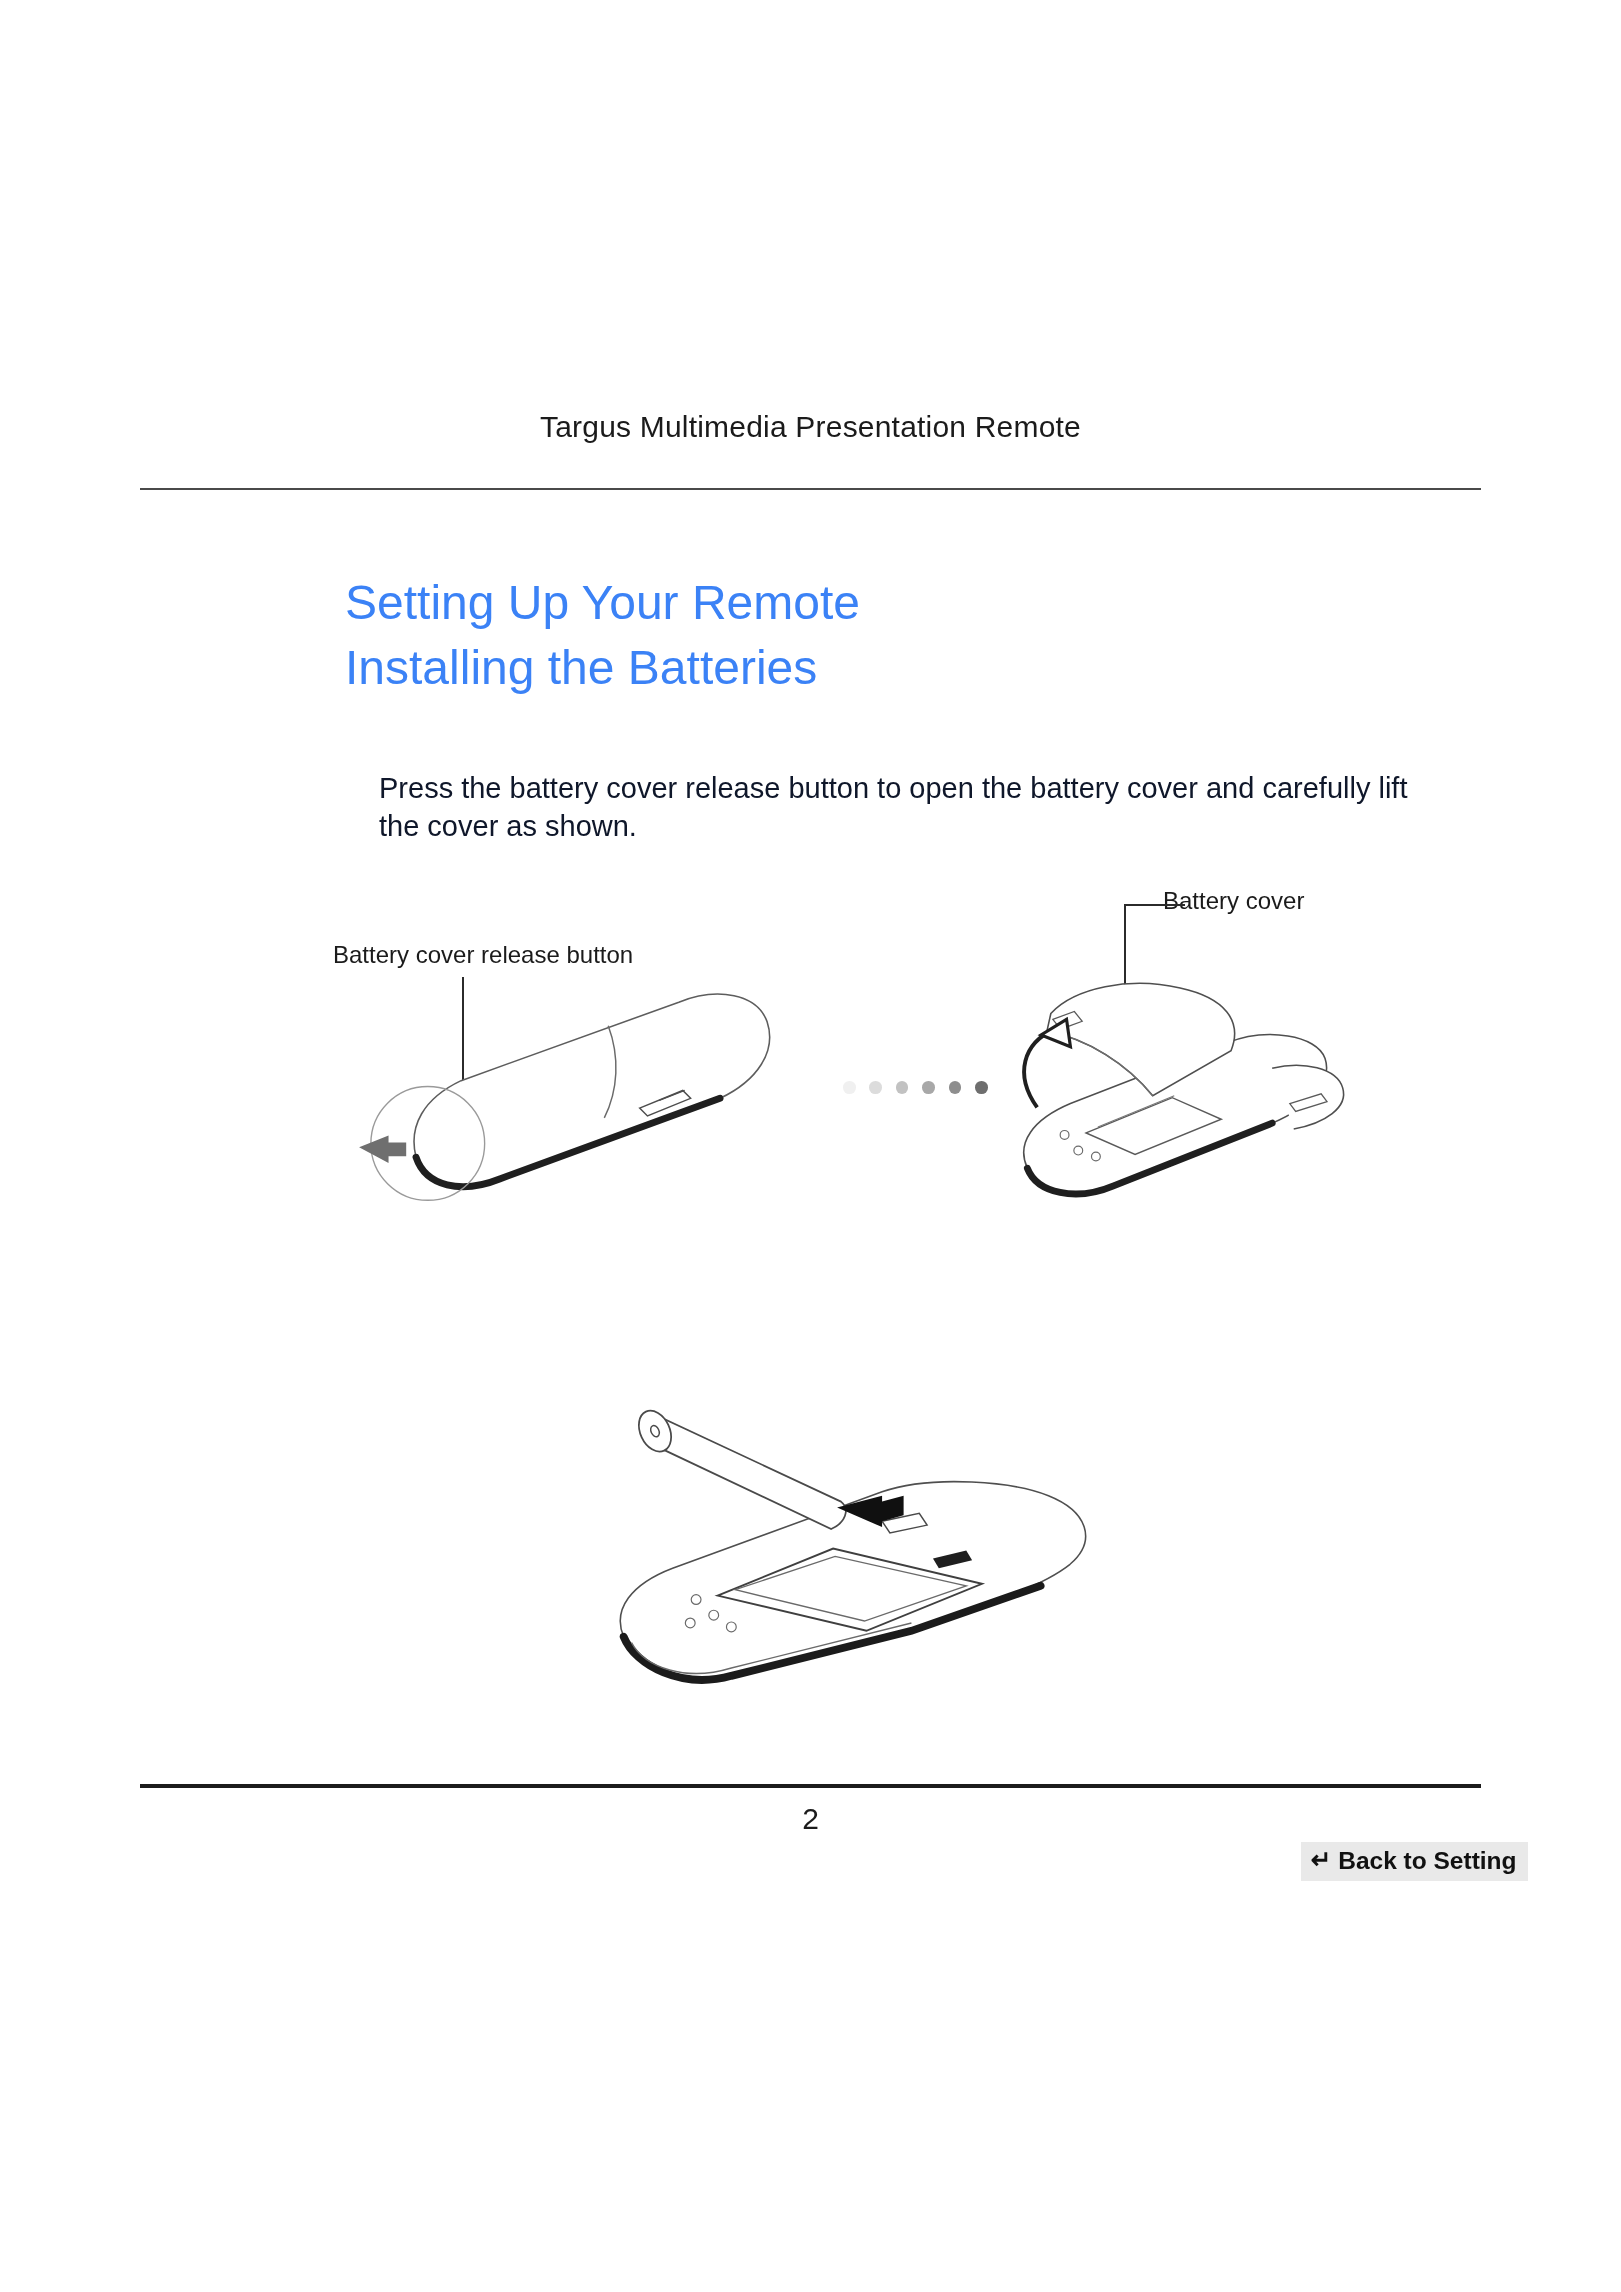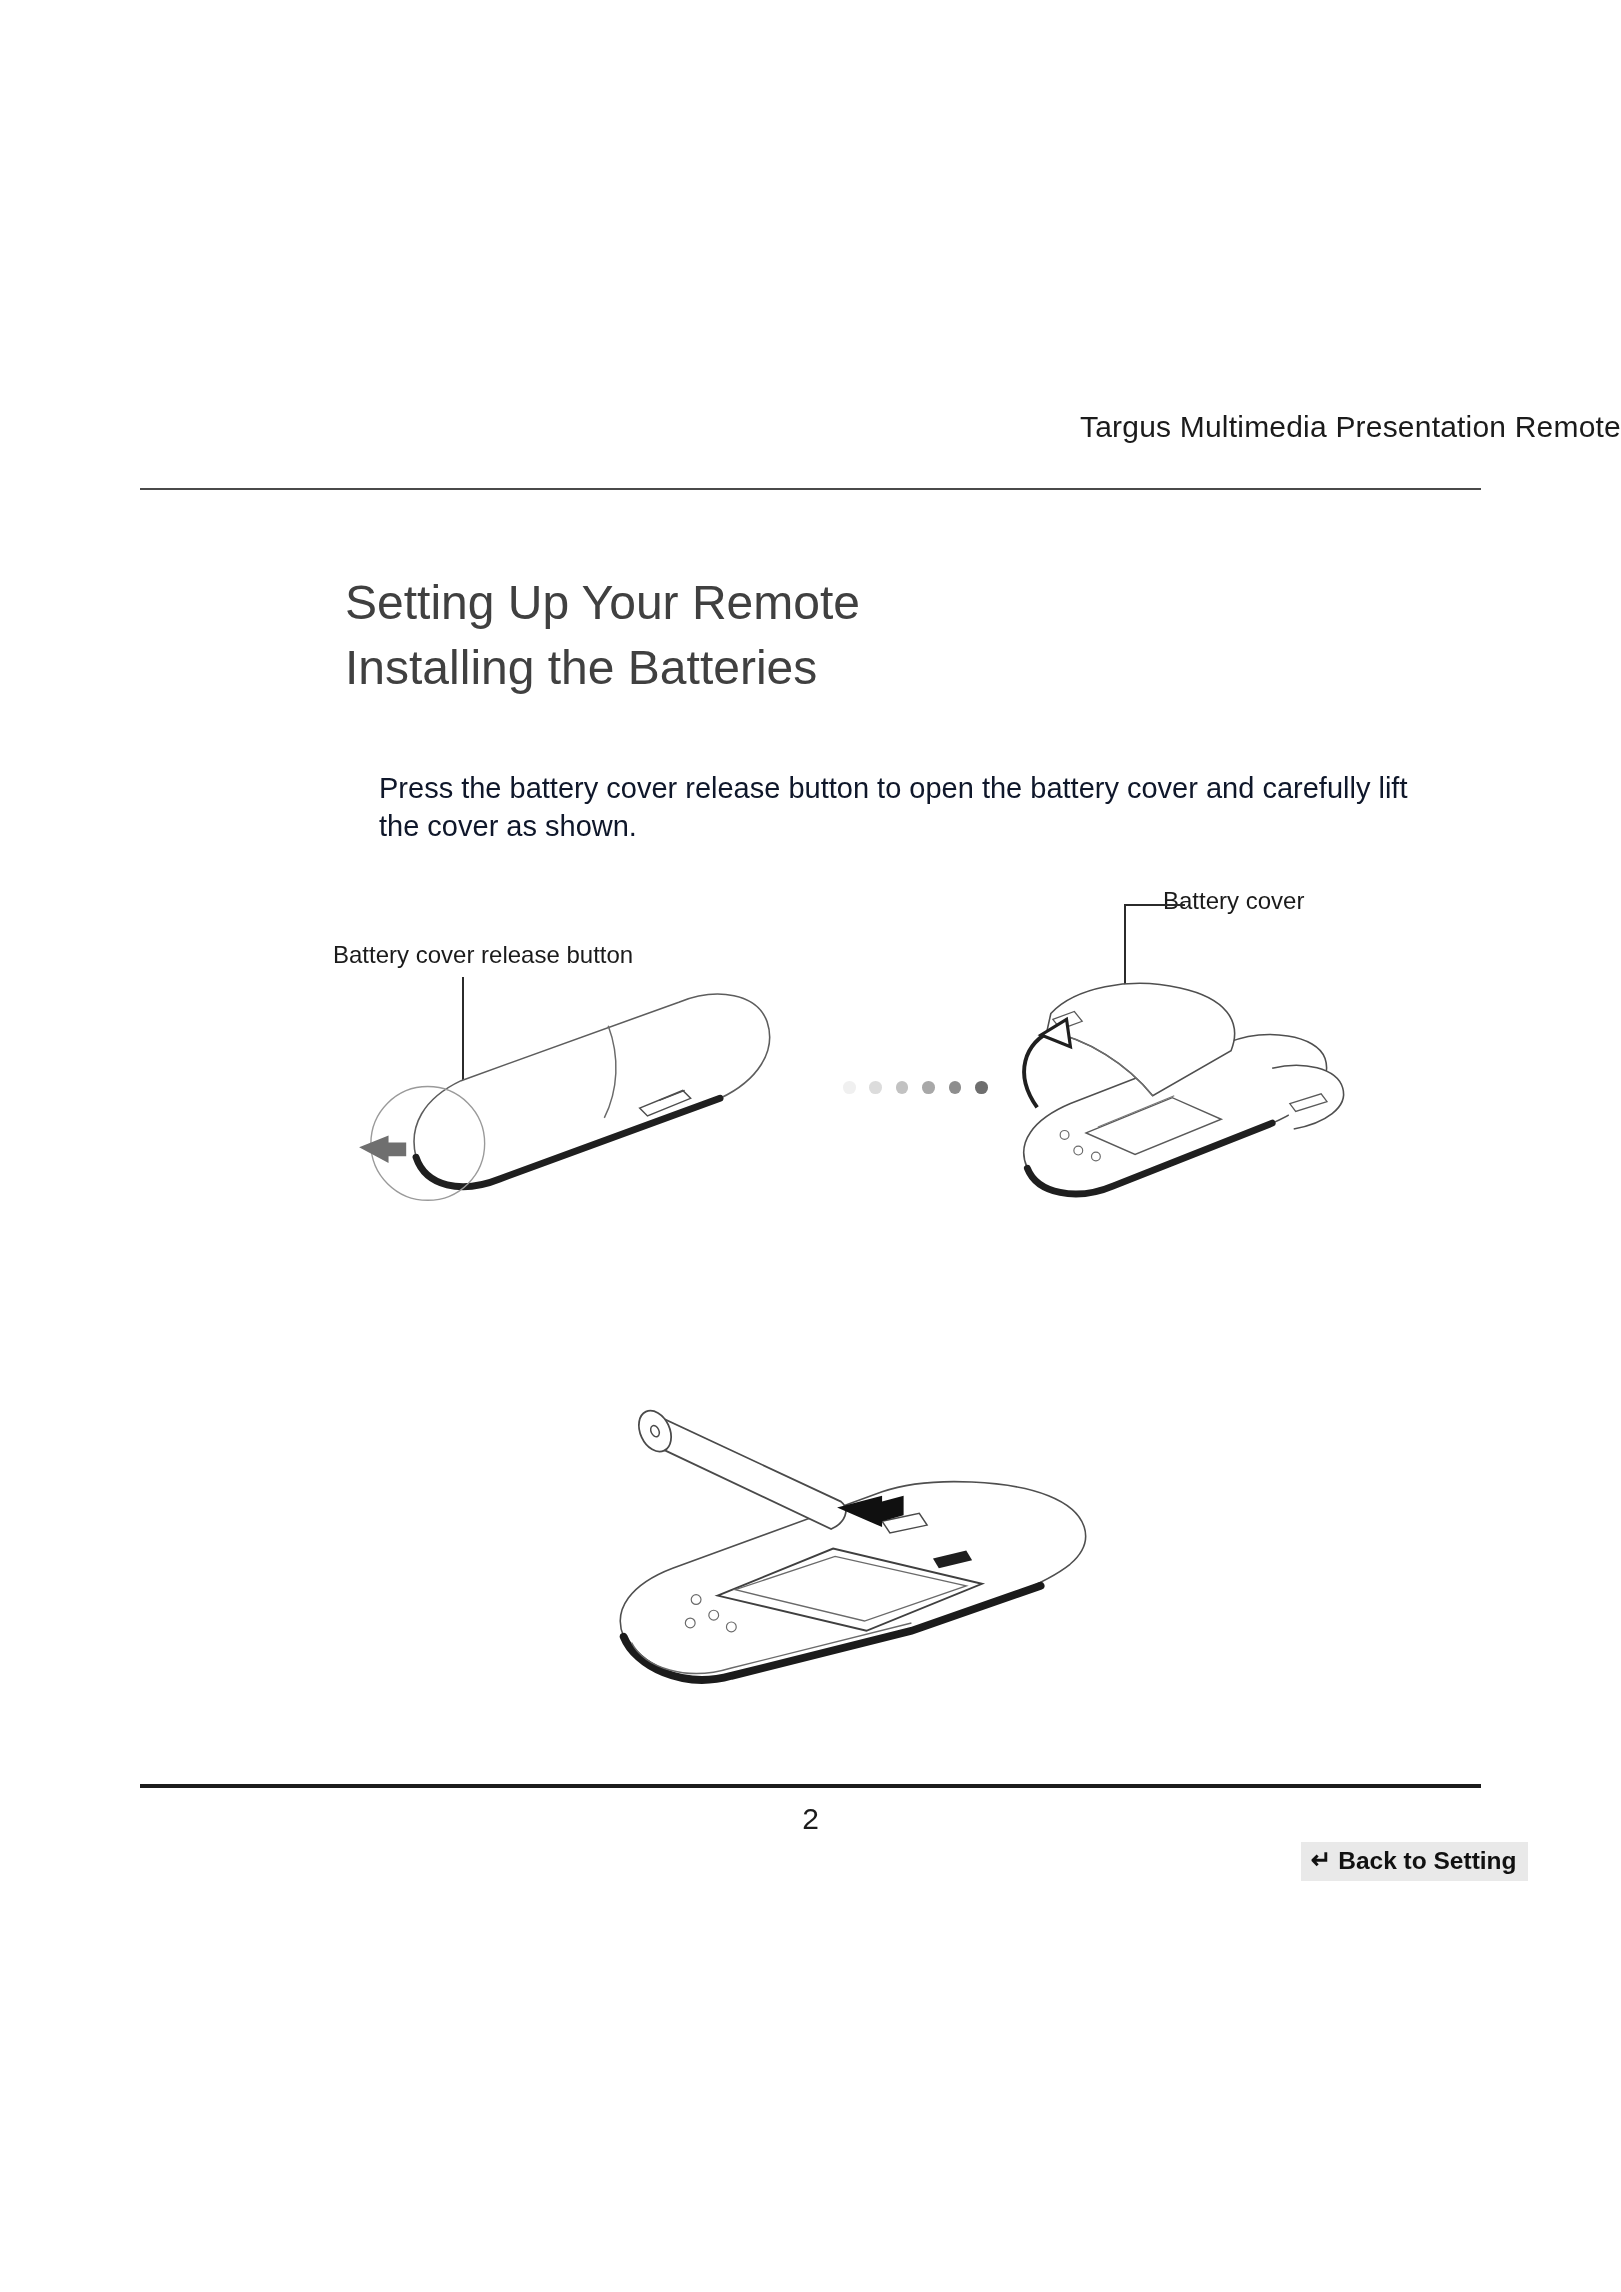--- a/index.html
+++ b/index.html
@@ -18,21 +18,21 @@
     background: #ffffff;
     overflow: hidden;
   }
 
   
   #running-header {
     position: absolute;
     top: 410px;
     left: 0;
     width: 1621px;
-    text-align: right;
+    text-align: center;
     font-size: 30px;
     letter-spacing: 0.2px;
     color: #1b1b1b;
   }
   #header-rule {
     position: absolute;
     top: 488px;
     left: 140px;
     width: 1341px;
     height: 0;
@@ -43,21 +43,21 @@
   #title-block {
     position: absolute;
     top: 576px;
     left: 345px;
     width: 1127px;
   }
   .doc-title {
     font-size: 48px;
     line-height: 1.12;
     font-weight: normal;
-    color: #404040;
+    color: #3b82f6;
     margin: 0;
     white-space: nowrap;
   }
   .doc-title + .doc-title { margin-top: 11px; }
 
   
   .body-par {
     position: absolute;
     left: 379px;
     width: 1073px;

